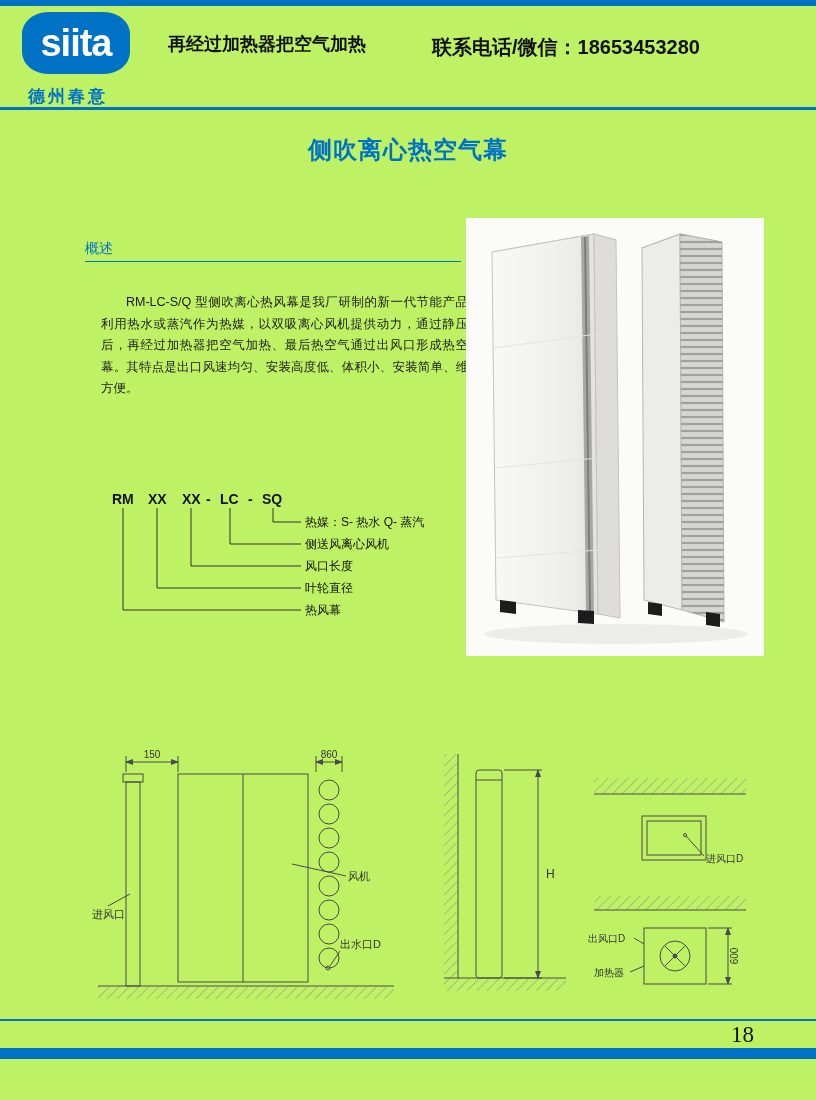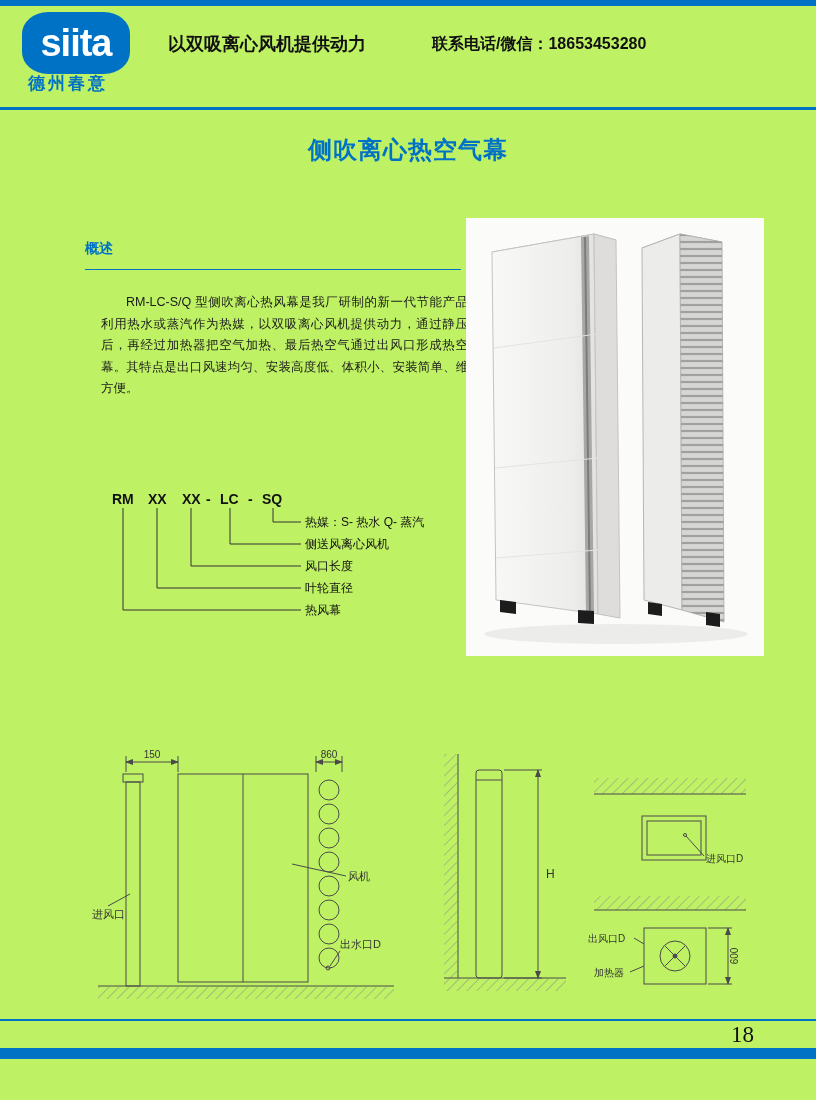--- a/index.html
+++ b/index.html
@@ -11,27 +11,27 @@
     position:relative;width:816px;height:1100px;margin:0 auto;background:#bef264;
     font-family:"Liberation Sans","DejaVu Sans",sans-serif;overflow:hidden;
   }
   .top-bar{position:absolute;top:0;left:0;width:100%;height:6px;background:var(--accent-blue);}
   .header-rule{position:absolute;top:107px;left:0;width:100%;height:3px;background:var(--accent-blue);}
   .logo-box{
     position:absolute;left:22px;top:12px;width:108px;height:62px;background:var(--accent-blue);
     border-radius:26px/22px;color:#fff;display:flex;align-items:center;justify-content:center;
     font-size:38px;font-weight:800;letter-spacing:-1px;
   }
-  .logo-sub{position:absolute;left:28px;top:72px;color:var(--accent-blue);font-weight:700;font-size:17px;letter-spacing:3px;}
+  .logo-sub{position:absolute;left:28px;top:85px;color:var(--accent-blue);font-weight:700;font-size:17px;letter-spacing:3px;}
   .company{position:absolute;left:168px;top:32px;font-size:18px;font-weight:700;color:#111;}
-  .contact{position:absolute;left:432px;top:34px;font-size:16px;font-weight:700;color:#111;text-align:right;}
+  .contact{position:absolute;left:432px;top:34px;font-size:20px;font-weight:700;color:#111;text-align:right;}
   .page-title{position:absolute;top:134px;left:0;width:100%;text-align:center;margin:0;
     font-size:24px;font-weight:700;color:var(--accent-blue);letter-spacing:1px;}
-  .sec-head{position:absolute;color:var(--accent-blue);font-size:14px;font-weight:700;
-    padding-bottom:11px;border-bottom:1px solid var(--accent-blue);}
+  .sec-head{position:absolute;color:var(--accent-blue);font-size:14px;font-weight:400;
+    padding-bottom:3px;border-bottom:1px solid var(--accent-blue);}
   #overview-head{left:85px;top:240px;width:376px;}
   #model-head{left:85px;top:456px;width:376px;}
   #install-head{left:85px;top:688px;width:646px;}
   .overview-body{position:absolute;left:85px;top:276px;width:380px;font-size:12.5px;line-height:1.72;
     color:var(--text-dark);text-align:justify;text-indent:2em;margin:16px;}
   .abs{position:absolute;}
   .footer-rule{position:absolute;top:1019px;left:0;width:100%;height:2px;background:var(--accent-blue);}
   .hotline{position:absolute;left:8px;top:1026px;font-size:15px;font-weight:700;color:#111;letter-spacing:1px;}
   .page-num{position:absolute;right:62px;top:1022px;font-size:23px;color:#111;
     font-family:"Liberation Serif","DejaVu Serif",serif;}
@@ -61,21 +61,21 @@
 </svg>
 
 <div class="page">
 
   <div class="top-bar"></div>
 
   <div class="logo-box">
     <span>siita</span>
   </div>
   <div class="logo-sub">德州春意</div>
-  <div class="company">以双吸离心风机提供动力</div>
+  <div class="company">再经过加热器把空气加热</div>
   <div class="contact">联系电话/微信：18653453280</div>
   <div class="header-rule"></div>
 
   <h1 class="page-title">侧吹离心热空气幕</h1>
 
   <div class="sec-head" id="overview-head">概述</div>
   <p class="overview-body">RM-LC-S/Q 型侧吹离心热风幕是我厂研制的新一代节能产品，利用热水或蒸汽作为热媒，以双吸离心风机提供动力，通过静压箱后，再经过加热器把空气加热、最后热空气通过出风口形成热空气幕。其特点是出口风速均匀、安装高度低、体积小、安装简单、维修方便。</p>
 
   <svg class="abs" style="left:466px;top:218px" width="298" height="438" viewBox="0 0 298 438">
     <rect x="0" y="0" width="298" height="438" fill="#fbfbfa"></rect>

